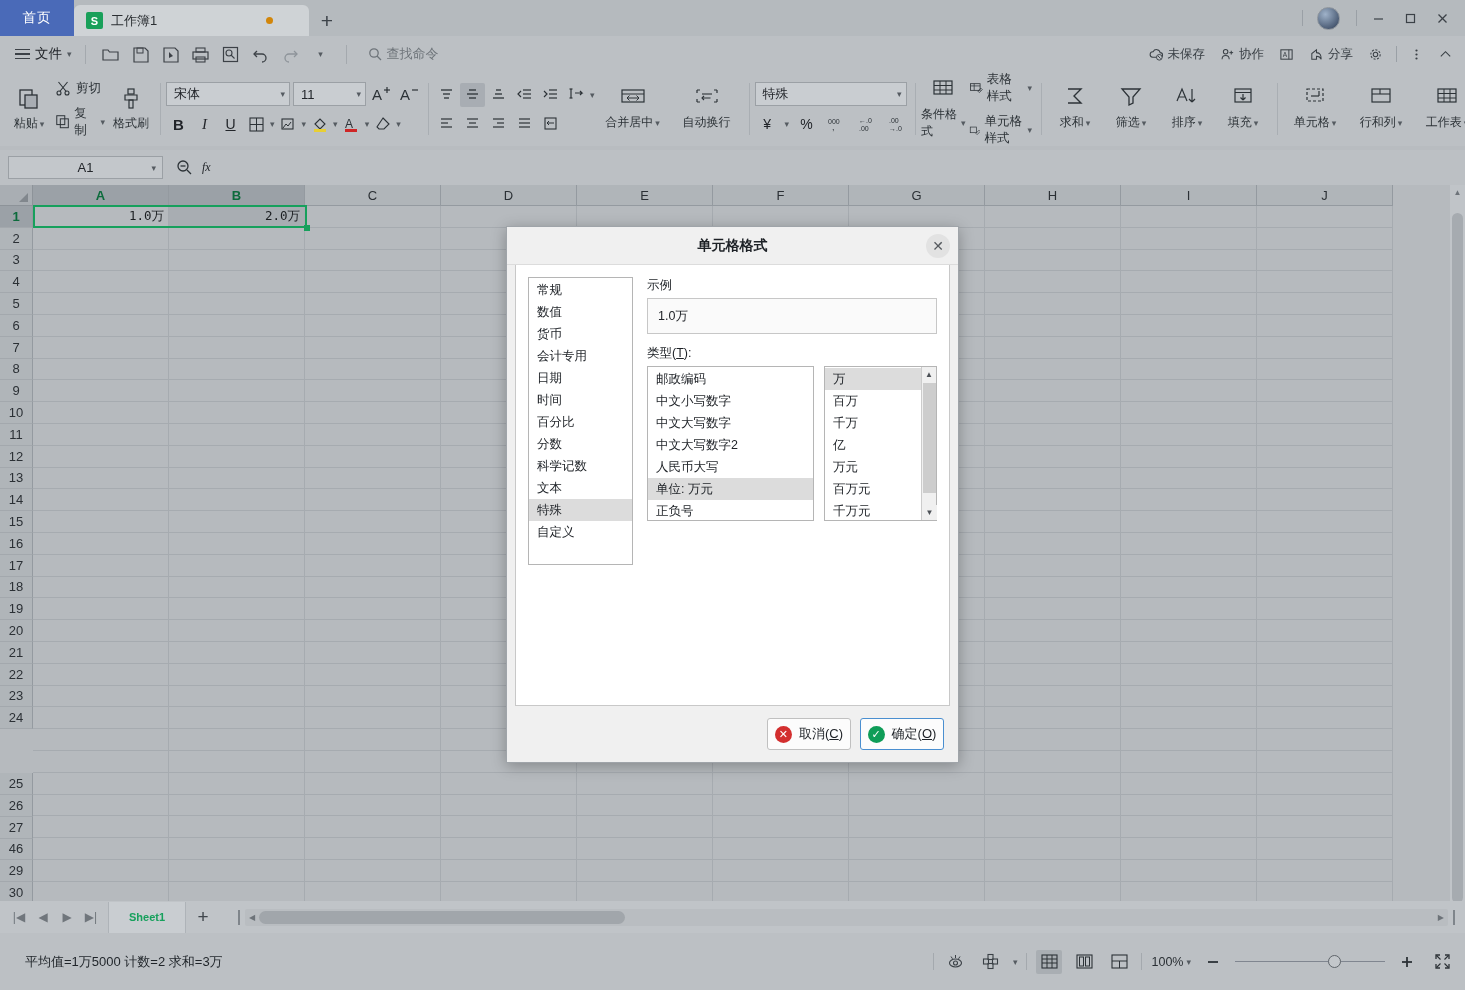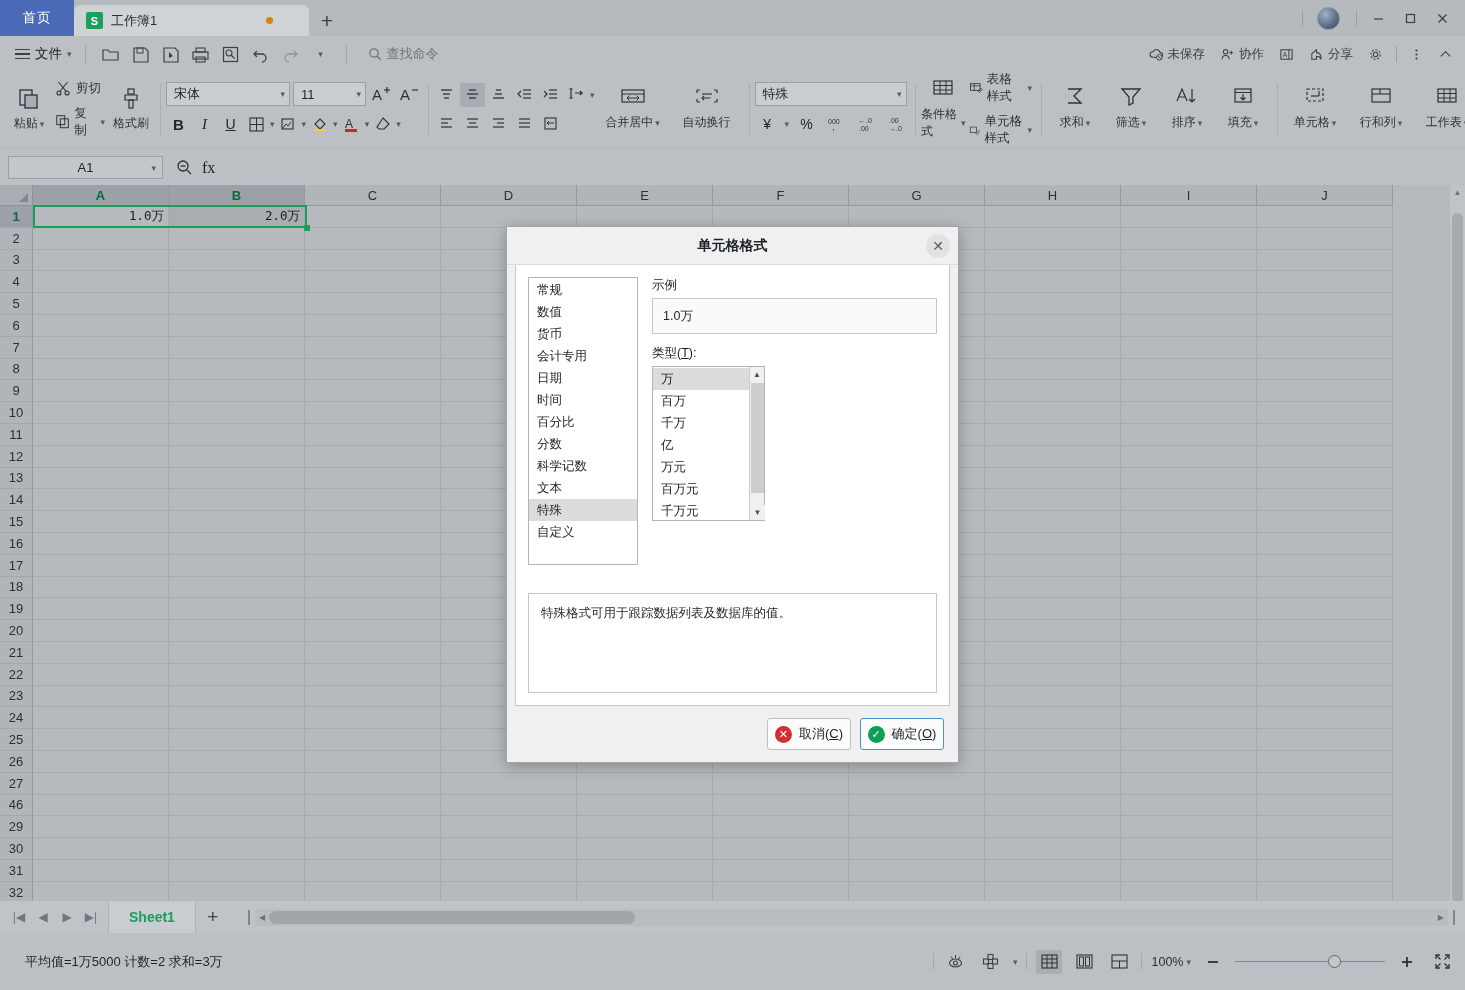--- a/index.html
+++ b/index.html
@@ -111,21 +111,21 @@
   .formulabar {
     position: absolute; top: 150px; left: 0; width: 1465px; height: 35px;
     background: #bcc0c4; display:flex; align-items:center; padding: 0 8px; gap: 6px;
   }
   .namebox {
     width: 155px; height: 23px; background: #c3c7cb; border: 1px solid #9ba0a5;
     display:flex; align-items:center; justify-content:center; position:relative; font-size:13px;
   }
   .namebox .caret { position:absolute; right:6px; }
   .fbtns { display:flex; align-items:center; gap:9px; padding: 0 7px;}
-  .fx { font-family: "Liberation Serif", serif; font-size:16px;}
+  .fx { font-style: italic; font-family: "Liberation Serif", serif; font-size:12px;}
   .formula-input {
     flex: 1; height: 23px; background:#c3c7cb; border:1px solid #9ba0a5; display:flex;
     align-items:center; padding: 0 8px; font-size:13px; margin-right: 10px;
   }
 
   
   .gridwrap { position:absolute; top:185px; left:0; width:1465px; height:748px; background:#b6babe; overflow:hidden;}
   .colhdr { position:absolute; top:0; left:0; height:21px; width:1450px; display:flex; }
   .corner { width:33px; height:21px; background:#a9aeb3; border-right:1px solid #8d9399; border-bottom:1px solid #8d9399; position:relative;}
   .corner::after { content:''; position:absolute; right:4px; bottom:3px; border-left:9px solid transparent; border-bottom:9px solid #81878d;}
@@ -156,21 +156,21 @@
 
   
   .sheetbar {
     position:absolute; bottom:57px; left:0; width:1465px; height:32px; background:#c0c4c8;
     display:flex; align-items:center; padding-left: 8px;
   }
   .navbtns { display:flex; align-items:center; gap:2px; padding-right:6px;}
   .navbtn { width:22px; height:22px; display:flex; align-items:center; justify-content:center; color:#70767c; font-size:12px;}
   .sheettab {
     height:31px; padding: 4px 20px; background:#c9cdd1; display:flex; align-items:center;
-    font-size:14px; font-weight:bold; color:#16a05c; border-left:1px solid #aeb3b8; border-right:1px solid #aeb3b8;
+    font-size:11px; font-weight:bold; color:#16a05c; border-left:1px solid #aeb3b8; border-right:1px solid #aeb3b8;
   }
   .addsheet { width:34px; height:31px; display:flex; align-items:center; justify-content:center; font-size:19px; color:#40464c; font-weight:300;}
   .hscroll { margin-left: 18px; flex:1; height:20px; display:flex; align-items:center; gap:5px; padding-right:10px;}
   .hs-grip { width:2px; height:15px; border-left:1.5px solid #7f858b; border-right:1.5px solid #7f858b; }
   .hs-track { flex:1; height:17px; background:#b9bdc1; display:flex; align-items:center; padding: 0 4px; border-radius:2px;}
   .hs-thumb { height:13px; background:#a1a6ab; border-radius:7px;}
 
   
   .statusbar {
     position:absolute; bottom:0; left:0; width:1465px; height:57px; background:#bcc0c4;
@@ -862,21 +862,21 @@
         <div class="rh" style="height: 21.8px;">15</div>
         <div class="rh" style="height: 21.8px;">16</div>
         <div class="rh" style="height: 21.8px;">17</div>
         <div class="rh" style="height: 21.8px;">18</div>
         <div class="rh" style="height: 21.8px;">19</div>
         <div class="rh" style="height: 21.8px;">20</div>
         <div class="rh" style="height: 21.8px;">21</div>
         <div class="rh" style="height: 21.8px;">22</div>
         <div class="rh" style="height: 21.8px;">23</div>
         <div class="rh" style="height: 21.8px;">24</div>
-        <div class="rh" style="height: 21.8px;">25</div>
+        <div class="rh" style="height: 21.8px; margin-top: 44px;">25</div>
         <div class="rh" style="height: 21.8px;">26</div>
         <div class="rh" style="height: 21.8px;">27</div>
         <div class="rh" style="height: 21.8px;">46</div>
         <div class="rh" style="height: 21.8px;">29</div>
         <div class="rh" style="height: 21.8px;">30</div>
         <div class="rh" style="height: 21.8px;">31</div>
         <div class="rh" style="height: 21.8px;">32</div>
         <div class="rh" style="height: 21.8px;">33</div>
         <div class="rh" style="height: 21.8px;">34</div>
       </div>
@@ -1433,42 +1433,48 @@
             </div>
           <div class="right-col">
             <div class="lbl-small">示例</div>
             <div class="sample-box">
               <span>1.0万</span>
             </div>
             <div class="lbl-small">
               类型(<span class="ul">T</span>):
             </div>
             <div class="type-lists">
+              <div class="type-list" id="type-list">
+                  <div class="type-item">邮政编码</div>
+                  <div class="type-item">中文小写数字</div>
+                  <div class="type-item">中文大写数字</div>
+                  <div class="type-item">中文大写数字2</div>
+                  <div class="type-item">人民币大写</div>
+                  <div class="type-item sel">单位: 万元</div>
+                  <div class="type-item">正负号</div>
+                </div>
               <div class="unit-wrap">
                 <div class="unit-list" id="unit-list">
                     <div class="type-item sel">万</div>
                     <div class="type-item">百万</div>
                     <div class="type-item">千万</div>
                     <div class="type-item">亿</div>
                     <div class="type-item">万元</div>
                     <div class="type-item">百万元</div>
                     <div class="type-item">千万元</div>
                   </div>
                 <div class="unit-scroll">
                   <div class="us-arrow">▲</div>
                   <div class="us-thumb"></div>
                   <div class="us-arrow bottom">▼</div>
                 </div>
               </div>
             </div>
           </div>
         </div>
-        <div class="desc-box">
-          <span>特殊格式可用于跟踪数据列表及数据库的值。</span>
-        </div>
       </div>
       <div class="dlg-footer">
         <div class="dbtn">
           <span class="badge red">✕</span>
           <span>取消(<span class="ul">C</span>)</span>
         </div>
         <div class="dbtn primary">
           <span class="badge green">✓</span>
           <span>确定(<span class="ul">O</span>)</span>
         </div>

